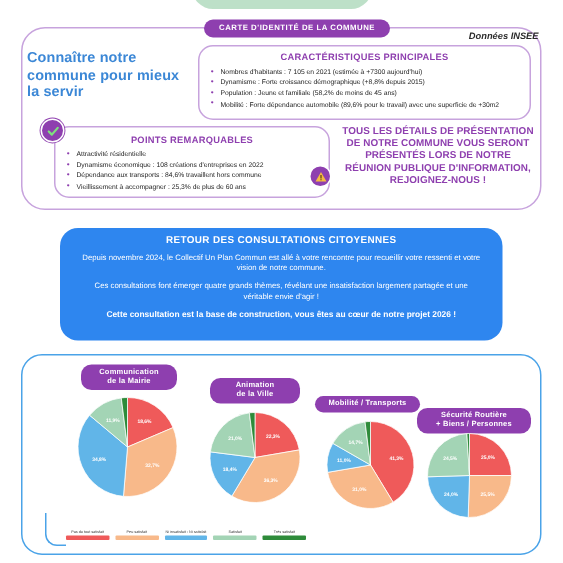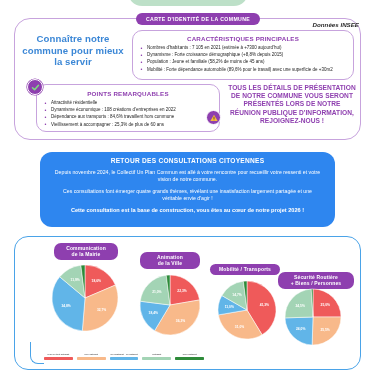--- a/index.html
+++ b/index.html
@@ -28,21 +28,21 @@
     padding:2.5px 10px 3px; font-size:5.2px; font-weight:bold;
     letter-spacing:.35px; white-space:nowrap;
   }
   .donnees-insee{
     position:absolute; right:16px; top:21px;
     font-size:6.2px; font-style:italic; font-weight:bold; color:#2b2b2b;
   }
 
   .know-title{
     position:absolute; left:18px; top:33px; width:110px;
-    text-align:center; color:#3b87d6; font-weight:bold;
+    text-align:left; color:#3b87d6; font-weight:bold;
     font-size:9.6px; line-height:11.5px; letter-spacing:.1px;
   }
 
   .box-carac{
     position:absolute; left:132px; top:30px; width:222px; height:50px;
     border:1px solid #c7a3dd; border-radius:10px; background:#fff;
     padding:4px 6px 3px;
   }
   .box-title{
     text-align:center; color:#8e3faf; font-weight:bold;

